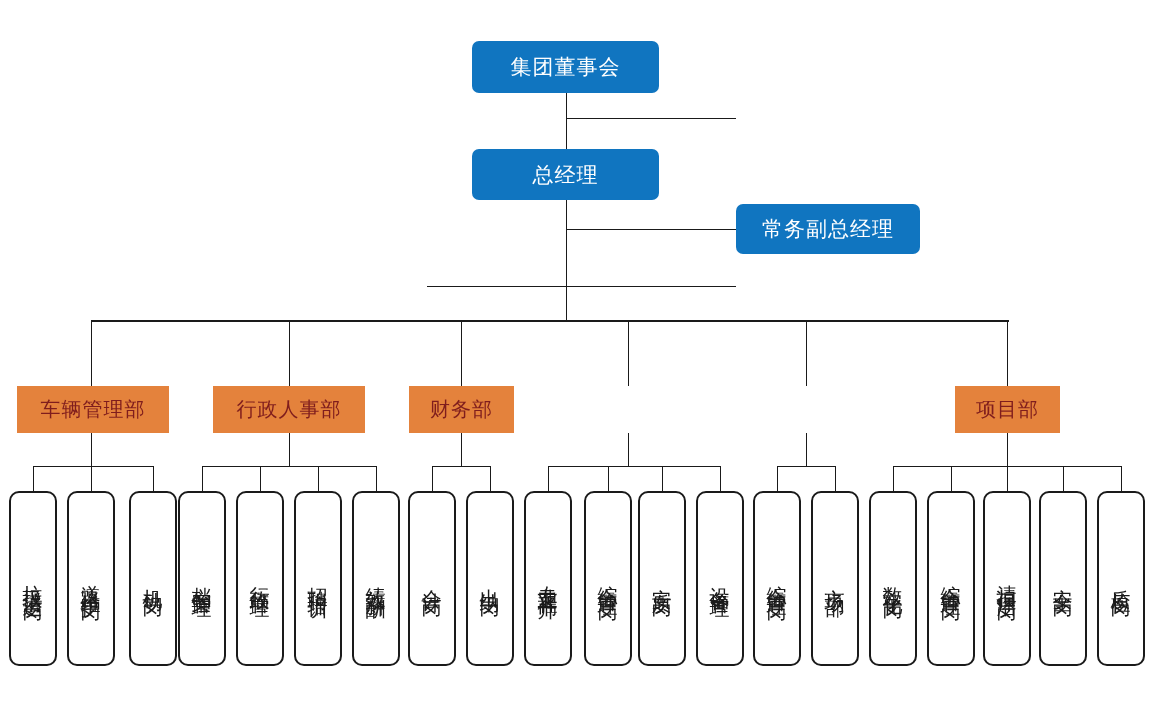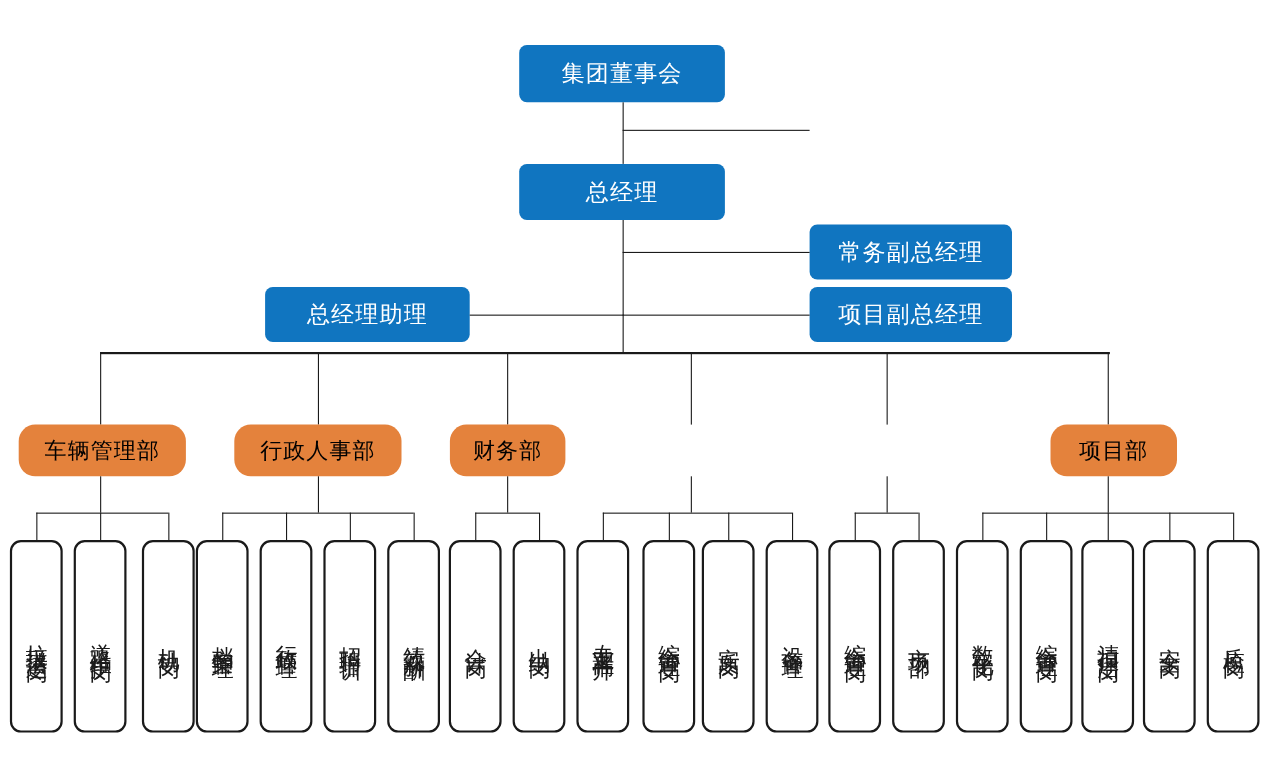--- a/index.html
+++ b/index.html
@@ -38,22 +38,22 @@
   }
   .node.blue {
     background: #1075C0;
     color: #ffffff;
     border-radius: 7px;
     font-size: 21px;
     font-weight: normal;
   }
   .node.orange {
     background: #E4823C;
-    color: #000000;
-    border-radius: 15px;
+    color: #7f1d1d;
+    border-radius: 0;
     font-size: 20px;
     font-weight: normal;
   }
   .node.leaf {
     background: #ffffff;
     color: #1a1a1a;
     border: 2px solid #1a1a1a;
     border-radius: 10px;
     font-size: 20px;
     writing-mode: vertical-rl;
@@ -68,23 +68,21 @@
 
 <div id="chart-root">
 
   <div class="node blue" style="left:472px; top:41px; width:187px; height:52px;">集团董事会</div>
 
 
   <div class="node blue" style="left:736px; top:204px; width:184px; height:50px;">常务副总经理</div>
 
   <div class="node blue" style="left:472px; top:149px; width:187px; height:51px;">总经理</div>
 
-  <div class="node blue" style="left:736px; top:261px; width:184px; height:50px;">项目副总经理</div>
 
-  <div class="node blue" style="left:241px; top:261px; width:186px; height:50px;">总经理助理</div>
 
   <div class="line-v" style="left:566px; top:93px; height:56px;"></div>
 
   <div class="line-h" style="left:566px; top:118px; width:170px;"></div>
 
   <div class="line-v" style="left:566px; top:200px; height:121px;"></div>
 
   <div class="line-h" style="left:566px; top:229px; width:170px;"></div>
 
   <div class="line-h" style="left:566px; top:286px; width:170px;"></div>
@@ -95,21 +93,21 @@
   <div class="line-v" style="left:91px; top:320px; height:66px;"></div>
   <div class="line-v" style="left:289px; top:320px; height:66px;"></div>
   <div class="line-v" style="left:461px; top:320px; height:66px;"></div>
   <div class="line-v" style="left:628px; top:320px; height:66px;"></div>
   <div class="line-v" style="left:806px; top:320px; height:66px;"></div>
   <div class="line-v" style="left:1007px; top:320px; height:66px;"></div>
 
   <div class="node orange" style="left:17px; top:386px; width:152px; height:47px;">车辆管理部</div>
   <div class="node orange" style="left:409px; top:386px; width:105px; height:47px;">财务部</div>
   <div class="node orange" style="left:213px; top:386px; width:152px; height:47px;">行政人事部</div>
-  <div class="node orange" style="left:955px; top:386px; width:115px; height:47px;">项目部</div>
+  <div class="node orange" style="left:955px; top:386px; width:105px; height:47px;">项目部</div>
 
   <div class="line-v" style="left:91px; top:433px; height:33px;"></div>
   <div class="line-h" style="left:33px; top:466px; width:120px;"></div>
   <div class="line-v" style="left:33px; top:466px; height:25px;"></div>
   <div class="line-v" style="left:91px; top:466px; height:25px;"></div>
   <div class="line-v" style="left:153px; top:466px; height:25px;"></div>
 
   <div class="line-v" style="left:289px; top:433px; height:33px;"></div>
   <div class="line-h" style="left:202px; top:466px; width:174px;"></div>
   <div class="line-v" style="left:202px; top:466px; height:25px;"></div>

